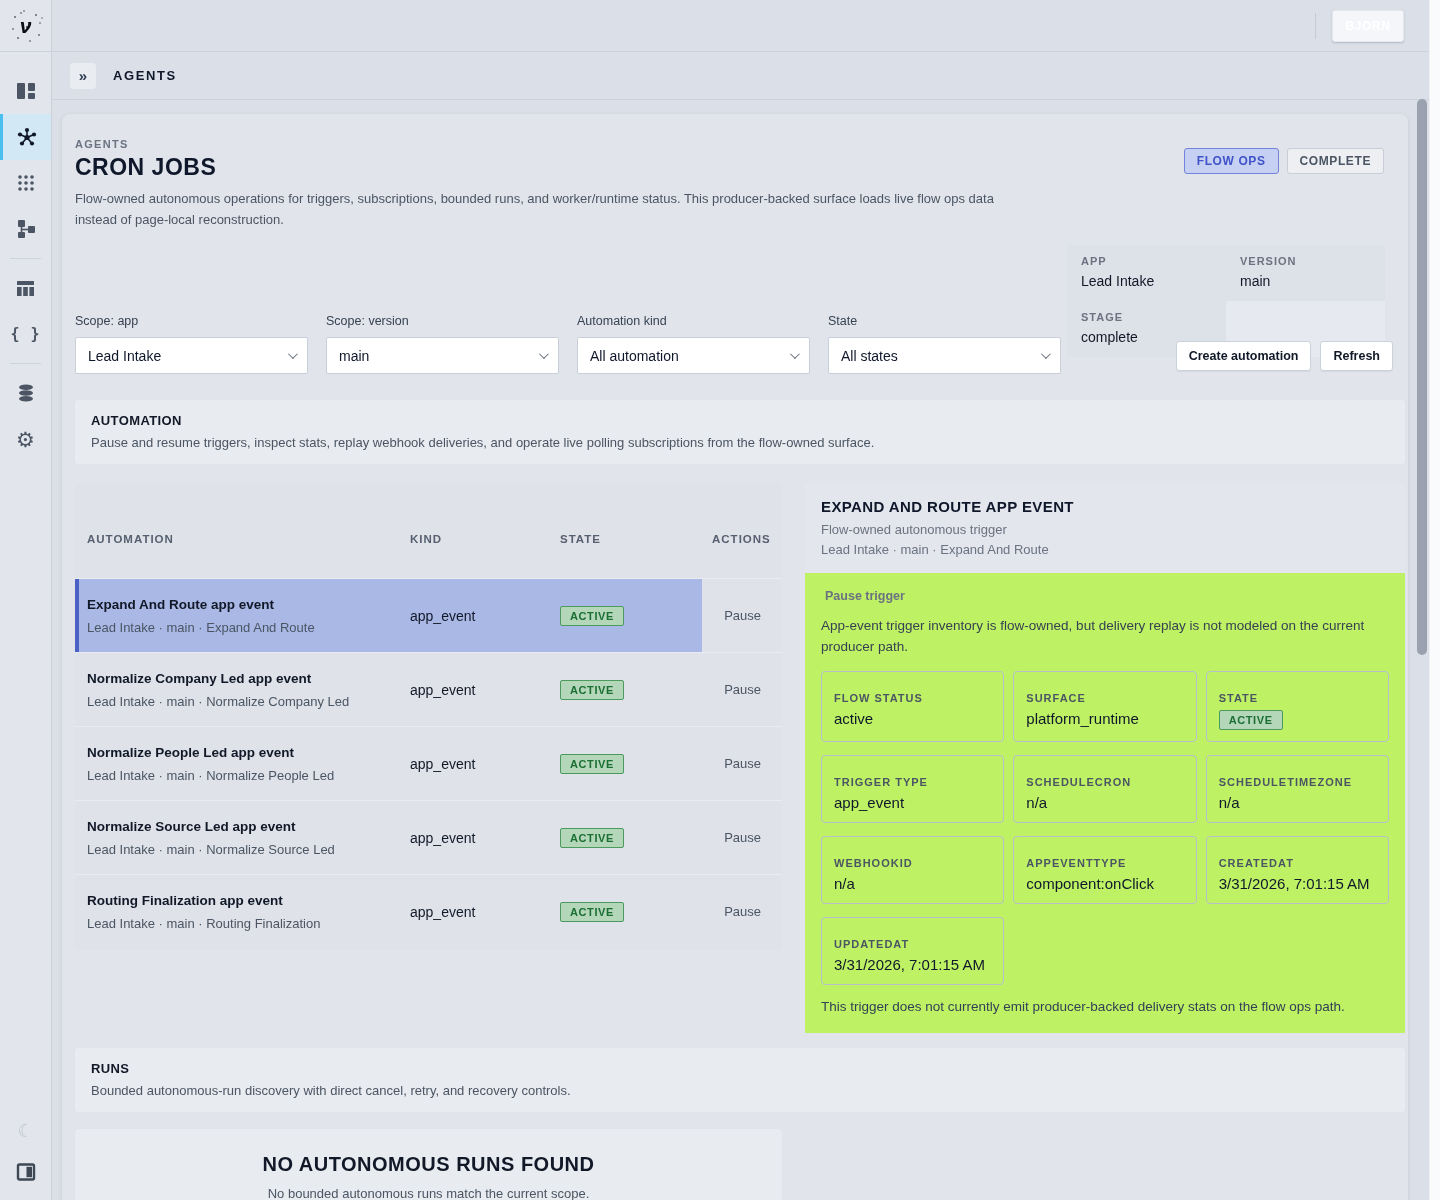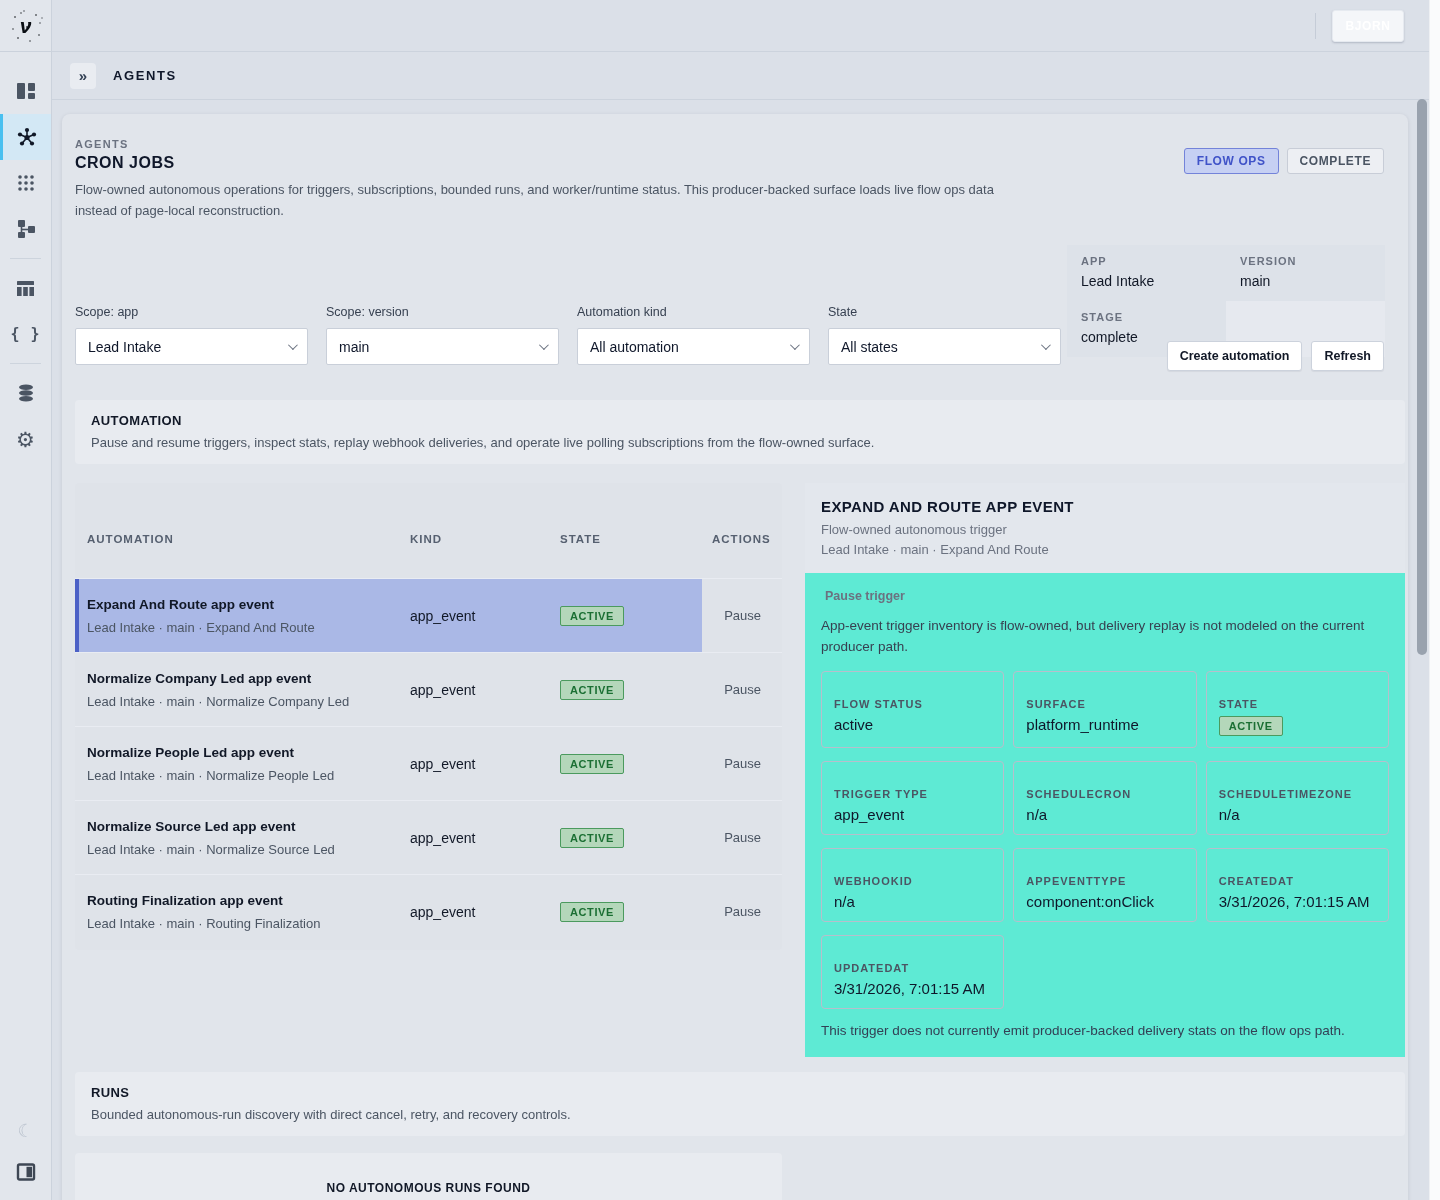--- a/index.html
+++ b/index.html
@@ -74,38 +74,38 @@
     position:absolute; left:62px; top:114px; width:1346px; height:1200px;
     background:#e1e5eb; border-radius:8px 8px 0 0;
     box-shadow:0 1px 4px rgba(15,23,42,.10);
     padding:13px 8px 0 13px;
   }
   .inner { width:1330px; }
 
   
   .hero { position:relative; height:258px; padding-top:11px; }
   .eyebrow { font-size:11px; font-weight:700; letter-spacing:1.3px; color:#6b7280; }
-  .hero-title { font-size:16px; font-weight:800; letter-spacing:.5px; color:#0f172a; margin-top:4px; }
+  .hero-title { font-size:23px; font-weight:800; letter-spacing:.5px; color:#0f172a; margin-top:4px; }
   .hero-desc { font-size:13px; color:#4b5563; margin-top:7px; max-width:920px; line-height:1.62; }
   .mode-group { position:absolute; top:21px; right:21px; display:flex; gap:8px; }
   .mode-btn {
     font-size:12px; font-weight:800; letter-spacing:.6px; padding:5px 12px; border-radius:3px; cursor:pointer;
     font-family:"Liberation Sans", sans-serif;
   }
   .mode-btn.on  { background:#c6d0f3; border:1px solid #7383d9; color:#4053c8; }
   .mode-btn.off { background:#edeff3; border:1px solid #c8cdd7; color:#4b5563; }
   .scope-panel {
     position:absolute; top:118px; right:20px; width:318px;
     background:#dde2e9; display:grid; grid-template-columns:1fr 1fr;
   }
   .scope-cell { padding:10px 14px 12px; }
   .scope-cell.blank { background:#e6e9ef; }
   .scope-label { font-size:11px; font-weight:700; letter-spacing:1px; color:#6b7280; }
   .scope-value { font-size:14px; color:#111827; margin-top:6px; }
-  .hero-actions { position:absolute; right:21px; bottom:14px; display:flex; gap:9px; }
+  .hero-actions { position:absolute; right:12px; bottom:14px; display:flex; gap:9px; }
   .white-btn {
     background:#ffffff; border:1px solid #ccd2dc; border-radius:3px; padding:7px 12px;
     font-size:12.5px; font-weight:700; color:#111827; cursor:pointer;
     box-shadow:0 1px 1px rgba(15,23,42,.06); font-family:"Liberation Sans", sans-serif;
   }
   .filters { display:flex; gap:18px; margin-top:84px; }
   .filter-group { width:233px; }
   .filter-label { font-size:12.5px; color:#374151; margin-bottom:9px; }
   .filter-select {
     height:37px; background:#fff; border:1px solid #c9cfd9; border-radius:2px;
@@ -145,38 +145,38 @@
   .row-actions { flex:1; display:flex; align-items:center; justify-content:flex-end; padding-right:21px; }
   .pause-link { font-size:13px; color:#4b5563; cursor:pointer; background:none; border:none;
     font-family:"Liberation Sans", sans-serif; }
 
   
   .detail { flex:1; align-self:flex-start; }
   .detail-head { background:#e3e7ed; padding:15px 16px 16px; }
   .detail-title { font-size:15px; font-weight:800; letter-spacing:.4px; color:#0f172a; }
   .detail-sub { font-size:13px; color:#6b7280; margin-top:7px; }
   .detail-path { font-size:13px; color:#6b7280; margin-top:5px; }
-  .detail-body { background:#5eead4; padding:13px 16px 19px; }
+  .detail-body { background:#bef264; padding:13px 16px 19px; }
   .pause-trigger { font-size:12.5px; font-weight:700; color:#6b7280; background:none; border:none;
     padding:2px 4px; cursor:pointer; font-family:"Liberation Sans", sans-serif; }
   .detail-note { font-size:13.5px; color:#374151; line-height:1.55; margin-top:11px; max-width:545px; }
   .field-grid { display:grid; grid-template-columns:repeat(3, 1fr); gap:13px 9px; margin-top:13px; }
-  .field-box { border:1px solid #b7bfcb; border-radius:4px; padding:26px 12px 11px; min-height:60px; }
+  .field-box { border:1px solid #b7bfcb; border-radius:4px; padding:20px 12px 11px; min-height:60px; }
   .field-label { font-size:11px; font-weight:700; letter-spacing:1px; color:#4b5563; }
   .field-value { font-size:15px; color:#0f172a; margin-top:6px; }
   .detail-foot { font-size:13.5px; color:#334155; margin-top:14px; }
 
   
   .empty-row { display:flex; gap:23px; }
   .empty-card {
     background:#e8ebf0; border-radius:4px; height:96px;
     display:flex; flex-direction:column; align-items:center; justify-content:center;
   }
   .empty-card.left { width:707px; } .empty-card.right { flex:1; }
-  .empty-title { font-size:12px; font-weight:800; letter-spacing:.5px; color:#111827; }
+  .empty-title { font-size:20px; font-weight:800; letter-spacing:.5px; color:#111827; }
   .empty-sub { font-size:13px; color:#4b5563; margin-top:10px; }
 
   
   .scroll-gutter { position:absolute; top:0; right:0; width:11px; height:1200px;
     background:#fafbfc; border-left:1px solid #eef0f3; z-index:8; }
   .scroll-thumb { position:absolute; top:99px; right:13px; width:10px; height:556px;
     background:#99a2ae; border-radius:5px; z-index:9; cursor:pointer; }
 </style>
 </head>
 <body>

